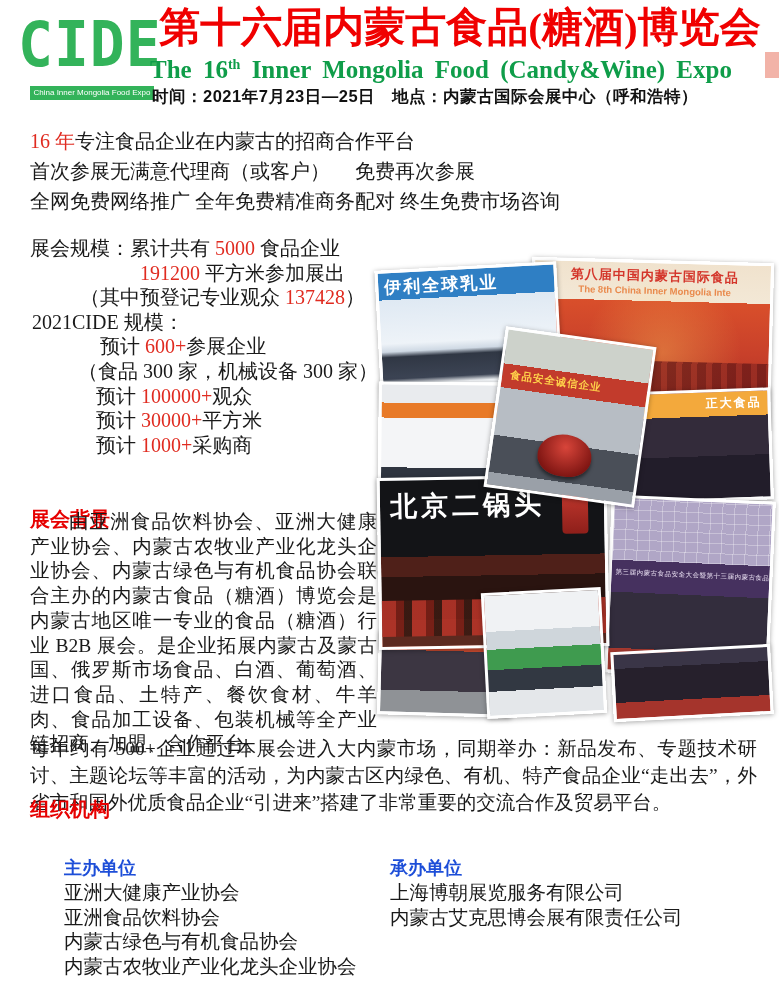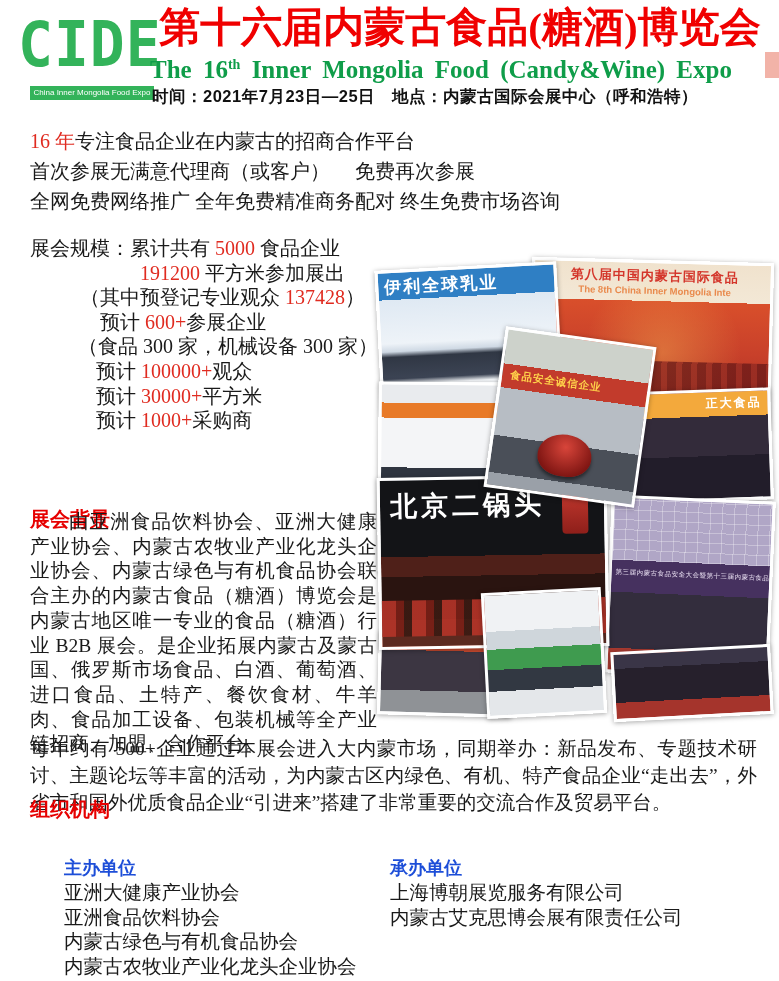--- a/index.html
+++ b/index.html
@@ -138,20 +138,21 @@
 <div class="abs promo-block">
     <div class="seg-line"><span class="red">16 年</span><span>专注食品企业在内蒙古的招商合作平台</span></div>
     <div class="seg-line"><span>首次参展无满意代理商（或客户）　 免费再次参展</span></div>
     <div class="seg-line"><span>全网免费网络推广  全年免费精准商务配对  终生免费市场咨询</span></div>
   </div>
 
 <div class="abs scale-block">
     <div class="seg-line"><span>展会规模：累计共有 </span><span class="red">5000</span><span> 食品企业</span></div>
     <div class="seg-line" style="padding-left: 110px;"><span class="red">191200</span><span> 平方米参加展出</span></div>
     <div class="seg-line" style="padding-left: 50px;"><span>（其中预登记专业观众 </span><span class="red">137428</span><span>）</span></div>
+    <div class="seg-line" style="padding-left: 2px;"><span>2021CIDE 规模：</span></div>
     <div class="seg-line" style="padding-left: 70px;"><span>预计 </span><span class="red">600+</span><span>参展企业</span></div>
     <div class="seg-line" style="padding-left: 48px;"><span>（食品 300 家，机械设备 300 家）</span></div>
     <div class="seg-line" style="padding-left: 66px;"><span>预计 </span><span class="red">100000+</span><span>观众</span></div>
     <div class="seg-line" style="padding-left: 66px;"><span>预计 </span><span class="red">30000+</span><span>平方米</span></div>
     <div class="seg-line" style="padding-left: 66px;"><span>预计 </span><span class="red">1000+</span><span>采购商</span></div>
   </div>
 
 <div class="abs section-heading bg-heading">展会背景</div>
 <div class="abs bg-text">由亚洲食品饮料协会、亚洲大健康产业协会、内蒙古农牧业产业化龙头企业协会、内蒙古绿色与有机食品协会联合主办的内蒙古食品（糖酒）博览会是内蒙古地区唯一专业的食品（糖酒）行业 B2B 展会。是企业拓展内蒙古及蒙古国、俄罗斯市场食品、白酒、葡萄酒、进口食品、土特产、餐饮食材、牛羊肉、食品加工设备、包装机械等全产业链招商、加盟、合作平台。</div>
 

